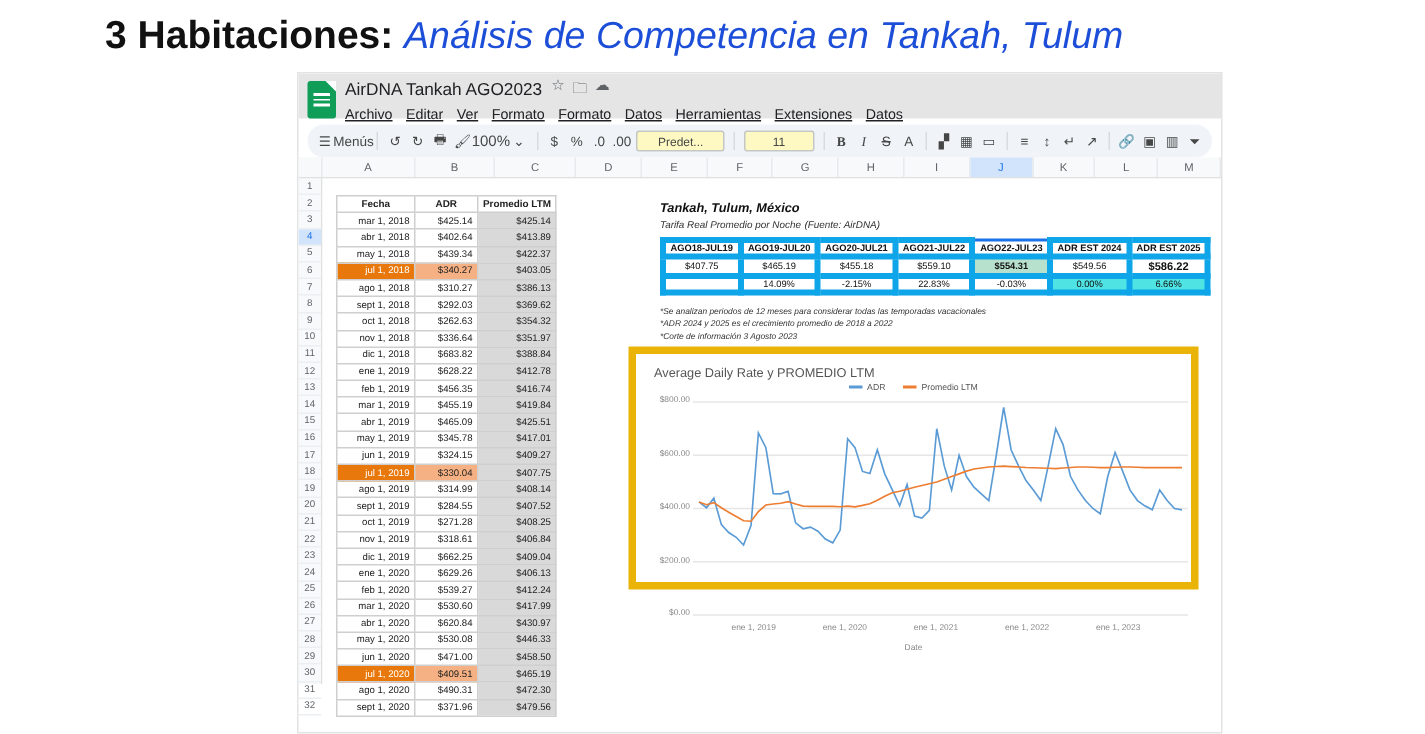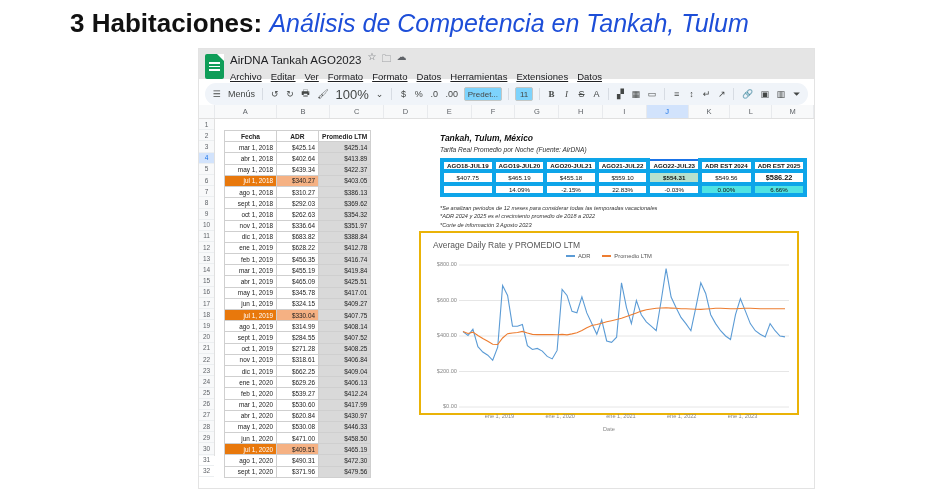--- a/index.html
+++ b/index.html
@@ -60,25 +60,25 @@
   .gs-menu-row span{ cursor:default;text-decoration:underline; }
 
   
   .gs-toolbar{
     display:flex; align-items:center; gap:4px; height:22px;
     margin:4px 6px 0 6px; padding:0 6px;
     background:#f0f4f9; border-radius:14px; font-size:9px; color:#444746;
   }
   .tb-item{ display:flex; align-items:center; justify-content:center; min-width:11px; height:16px; padding:0 2px;}
   .tb-sep{ width:1px; height:12px; background:#d7dce3; margin:0 2px; }
-  .tb-zoom{ font-size:13px; }
+  .tb-zoom{ font-size:10px; }
   .tb-bold{ font-weight:bold; font-family:"Liberation Serif", serif;}
   .tb-ital{ font-style:italic; font-family:"Liberation Serif", serif;}
   .tb-strike{ text-decoration:line-through;}
-  .tb-box{ border:1px solid #c4c7c5; border-radius:2px; padding:0 4px; height:14px; display:flex; align-items:center; background:#7dd3fc; font-size:8px;}
+  .tb-box{ border:1px solid #c4c7c5; border-radius:2px; padding:0 20px; height:14px; display:flex; align-items:center; background:#fef9c3; font-size:8px;}
 
   
   .gs-formula{
     display:flex; align-items:center; height:17px; margin:3px 6px 0 6px;
     font-size:9px; color:#333; gap:8px; border-bottom:1px solid #e0e0e0; padding-bottom:2px;
   }
   .gs-formula .cellref{ width:36px; }
   .gs-formula .fx{ color:#777; font-style:italic; }
   .gs-formula .fval{ color:#222; }
 
@@ -116,22 +116,22 @@
   .rtable td.w1{ width:44px;}
   .rtable td.w2{ width:46px;}
   .rtable td.sel{ background:#b7e1cd; font-weight:bold;}
   .rtable td.selhdr{ background:#b7e1cd; font-weight:bold; border:2px solid #1a73e8;}
   .rtable td.cy{ background:#4fe3e3;}
   .rtable td.bigv{ font-weight:bold; font-size:7.4px;}
   .rnotes{ margin-top:7px; font-size:5.6px; color:#333; font-style:italic; line-height:1.5;}
 
   
   .chartbox{
-    position:absolute; left:204px; top:112px; width:380px; height:184px;
-    border:2px solid #eab308; background:#fff;
+    position:absolute; left:204px; top:112px; width:380px; height:162px;
+    border:5px solid #eab308; background:#fff;
   }
   .ch-title{ font-size:8.5px; color:#555; padding:7px 0 0 12px;}
   .ch-legend{ display:flex; gap:12px; justify-content:center; font-size:5.8px; color:#555; margin-top:3px;}
   .ch-legend i{ display:inline-block; width:9px; height:2px; vertical-align:middle; margin-right:3px;}
   .ch-plot{ position:relative; margin:2px 6px 0 6px; height:170px;}
   .ch-ylab{ position:absolute; left:0; font-size:5.6px; color:#888; text-align:right; width:30px;}
   .ch-xlab{ position:absolute; font-size:5.6px; color:#888; text-align:center; width:46px; }
   .ch-axis-title{ position:absolute; bottom:-1px; width:100%; text-align:center; font-size:5.6px; color:#888;}
   svg.ch-svg{ position:absolute; left:32px; top:0; }
 </style>

